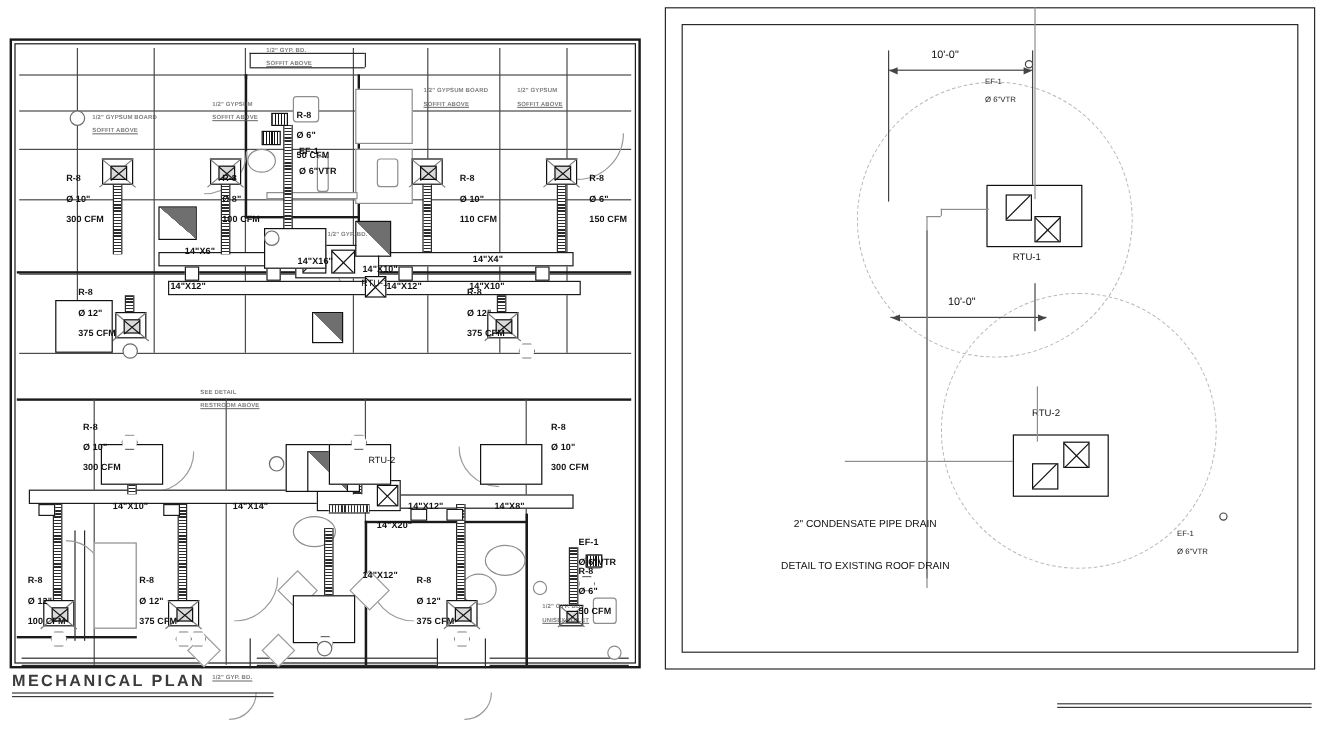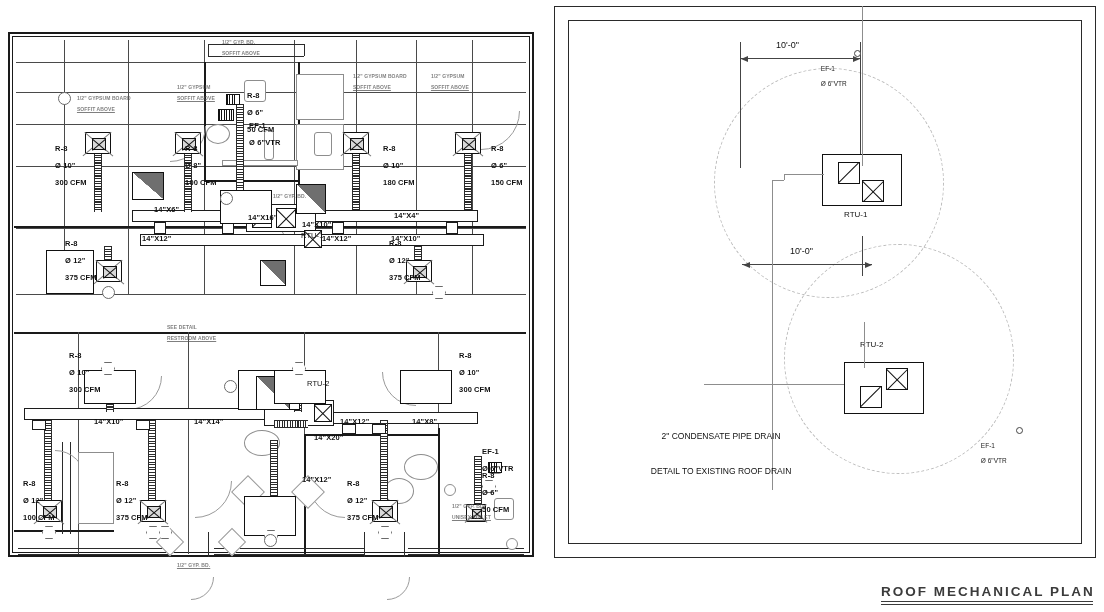--- a/index.html
+++ b/index.html
@@ -547,21 +547,21 @@
       <span>100 CFM</span>
     </div>
     <div class="lbl lbl-cfm" style="left:226px; top:52px;">
       <span>R-8</span><br>
       <span>Ø 6"</span><br>
       <span>50 CFM</span>
     </div>
     <div class="lbl lbl-cfm" style="left:362px; top:105px;">
       <span>R-8</span><br>
       <span>Ø 10"</span><br>
-      <span>180 CFM</span>
+      <span>110 CFM</span>
     </div>
     <div class="lbl lbl-cfm" style="left:470px; top:105px;">
       <span>R-8</span><br>
       <span>Ø 6"</span><br>
       <span>150 CFM</span>
     </div>
     <div class="lbl lbl-cfm" style="left:44px; top:200px;">
       <span>R-8</span><br>
       <span>Ø 12"</span><br>
       <span>375 CFM</span>
@@ -657,20 +657,24 @@
       <u>RESTROOM ABOVE</u>
     </div>
     <div class="lbl lbl-fuzzy" style="left:160px; top:525px;">
       <u>1/2" GYP. BD.</u>
     </div>
     <div class="lbl lbl-fuzzy" style="left:435px; top:466px;">
       <span>1/2" GYP. BD.</span><br>
       <u>UNISEX TOILET</u>
     </div>
 
+    <div class="plan-title" style="left:2px; top:528px;">
+      <span>MECHANICAL PLAN</span>
+      <span class="rule" style="width:218px;"></span>
+    </div>
   </div>
 
   <div id="right-plan">
     <div class="sheet-outer"></div>
     <div class="sheet-inner"></div>
 
     <div class="roof-circle" style="left:160px; top:62px;  width:230px; height:230px;"></div>
     <div class="roof-circle" style="left:230px; top:238px; width:230px; height:230px;"></div>
 
     <div class="dim-ext" style="left:186px; top:36px;  height:126px;"></div>
@@ -717,18 +721,17 @@
       <span>Ø 6"VTR</span>
     </div>
 
     <div class="note" style="left:30px; top:414px; width:260px;">
       <span>2" CONDENSATE PIPE DRAIN</span>
       <br>
       <span>DETAIL TO EXISTING ROOF DRAIN</span>
     </div>
 
     <div class="plan-title" style="left:327px; top:578px;">
-      <span>ROOF MECHANICAL PLAN</span>
       <span class="rule" style="width:212px;"></span>
     </div>
   </div>
 
 </div>
 
 </body></html>

